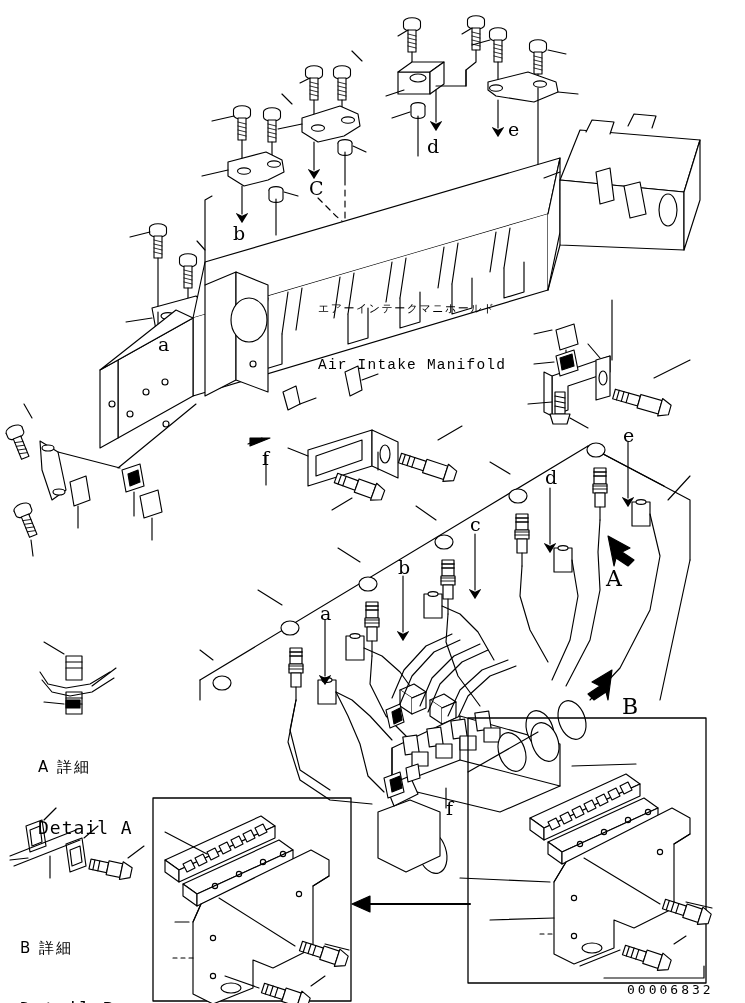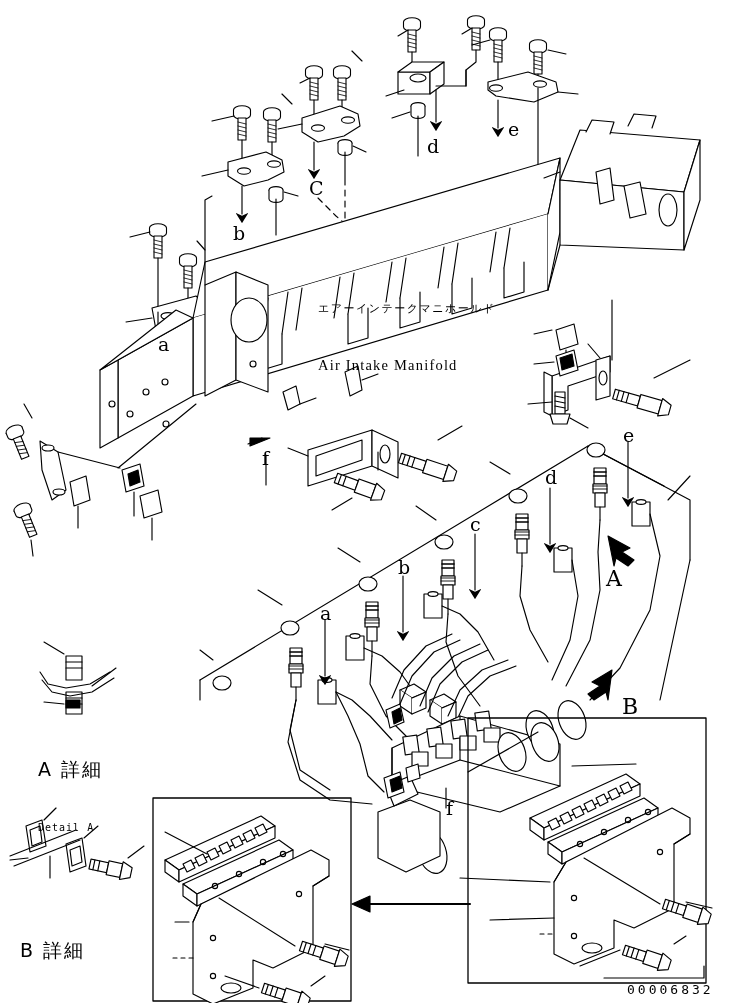--- a/index.html
+++ b/index.html
@@ -5,23 +5,23 @@
   html,body{margin:0;padding:0;background:#ffffff;}
   body{width:745px;height:1003px;position:relative;overflow:hidden;
        font-family:"DejaVu Sans","Liberation Sans",sans-serif;color:#000;}
   #sheet{position:absolute;left:0;top:0;width:745px;height:1003px;}
   svg#dwg{position:absolute;left:0;top:0;width:745px;height:1003px;}
   .lbl{position:absolute;font-family:"DejaVu Sans","Liberation Sans",sans-serif;
        color:#000;white-space:pre;line-height:1.25;}
   .callout{font-size:19px;font-weight:400;font-family:"DejaVu Serif","Liberation Serif",serif;}
   .callout-big{font-size:22px;font-family:"DejaVu Serif","Liberation Serif",serif;}
   .jp{font-size:11px;letter-spacing:1.5px;font-family:"DejaVu Sans","Liberation Sans",sans-serif;}
-  .en{font-size:14.5px;letter-spacing:1.2px;font-family:Liberation Serif, serif;}
-  .jpsm{font-size:19px;letter-spacing:2px;text-align:center;}
-  .ensm{font-size:10px;letter-spacing:1px;font-family:"DejaVu Sans Mono","Liberation Mono",monospace;}
+  .en{font-size:14.5px;letter-spacing:1.2px;font-family:Liberation Mono, monospace;}
+  .jpsm{font-size:15px;letter-spacing:2px;}
+  .ensm{font-size:18px;letter-spacing:1px;font-family:"DejaVu Sans Mono","Liberation Mono",monospace;}
   .partno{font-size:13px;letter-spacing:3px;font-family:"DejaVu Sans Mono","Liberation Mono",monospace;margin-left:23px;}
 </style>
 </head>
 <body>
 
 <div id="sheet">
 
   <svg id="dwg" viewBox="0 0 745 1003">
     <defs>
       <marker id="solidArrow" markerWidth="9" markerHeight="11" refX="1" refY="5.5" orient="auto">

